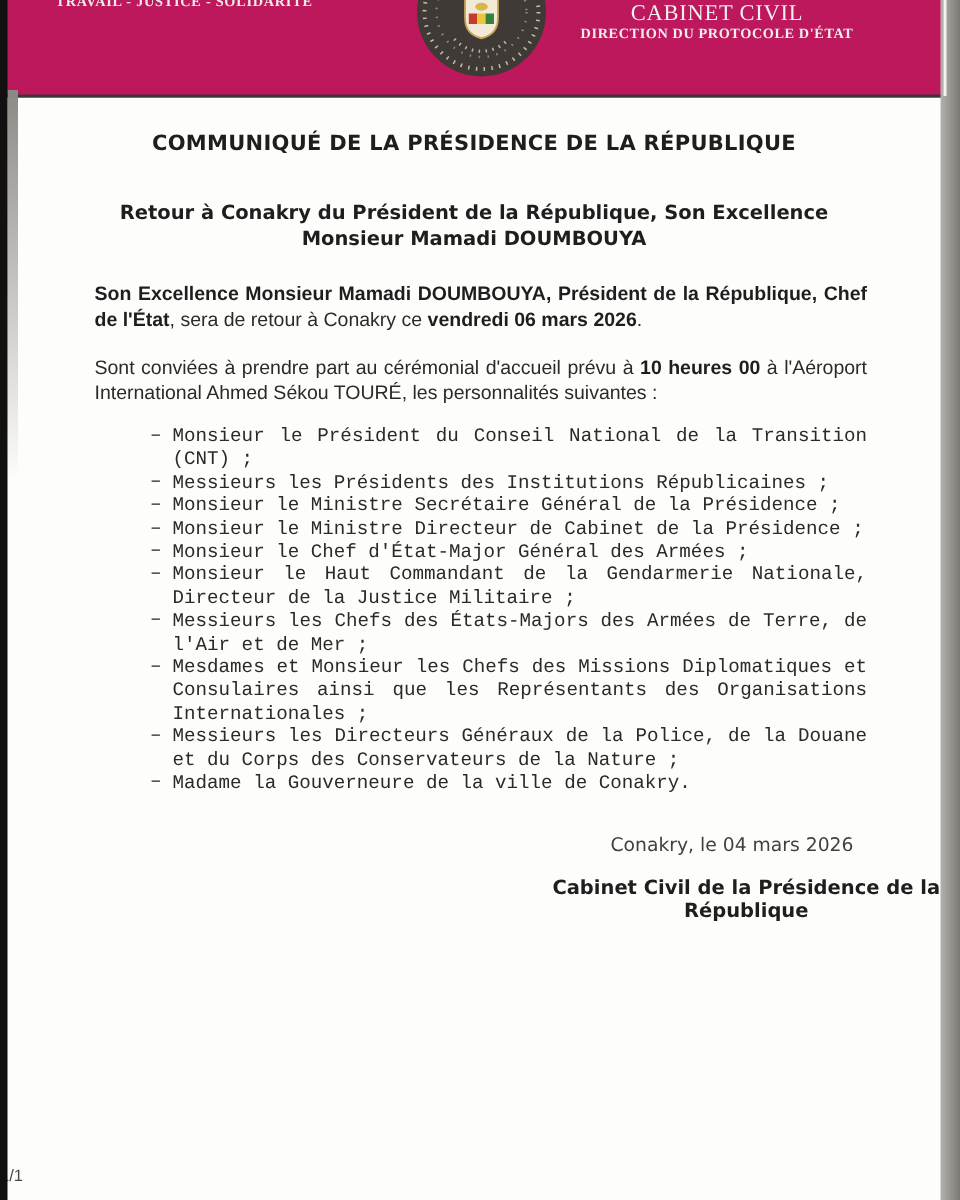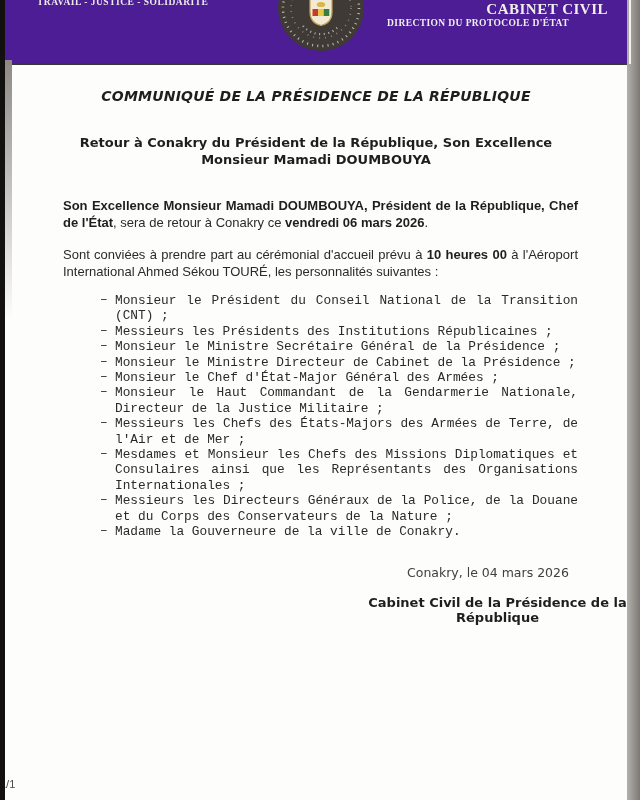--- a/index.html
+++ b/index.html
@@ -15,56 +15,56 @@
   .edge-left{position:absolute;left:0;top:0;width:5px;height:800px;background:#121110;z-index:30;}
   .edge-left-shade{position:absolute;left:5px;top:60px;width:7px;height:260px;
     background:linear-gradient(to bottom,#8d8a86,rgba(141,138,134,0));z-index:29;}
   .edge-right{position:absolute;right:0;top:0;width:13px;height:800px;
     background:linear-gradient(to right,#b4b1ad,#7c7975);z-index:30;}
   .edge-right-line{position:absolute;right:9px;top:0;width:2px;height:64px;background:#f4f2ee;z-index:31;}
 
   
   .band{
     position:absolute;left:0;top:0;width:640px;height:63px;
-    background:#4c1d95;border-bottom:2px solid #3a3632;z-index:20;
+    background:#be185d;border-bottom:2px solid #3a3632;z-index:20;
   }
   .motto{
     position:absolute;left:37px;top:-3px;
     font-family:"Liberation Serif",serif;font-weight:bold;
     font-size:9.5px;letter-spacing:.5px;color:#eceae6;white-space:nowrap;
   }
   .seal{position:absolute;left:277px;top:-36px;width:88px;height:88px;}
   .office{position:absolute;right:32px;top:1px;width:260px;text-align:center;color:#f0eeea;}
   .office-title{
-    font-family:"Liberation Serif",serif;font-weight:bold;font-size:15px;
-    letter-spacing:.5px;line-height:17px;text-align:right;
+    font-family:"Liberation Serif",serif;font-weight:normal;font-size:15px;
+    letter-spacing:.5px;line-height:17px;
   }
   .office-sub{
     font-family:"Liberation Serif",serif;font-weight:bold;font-size:9.5px;
     letter-spacing:.4px;line-height:11px;
   }
 
   
   .page{position:absolute;left:5px;top:65px;width:622px;z-index:10;color:#2e2d2b;}
   h1.title{
     margin:22px 20px 0 20px;text-align:center;
     font-family:"DejaVu Sans",sans-serif;font-weight:bold;
-    font-size:14px;letter-spacing:.2px;color:#1f1e1e;line-height:18px;font-style:italic;
+    font-size:14px;letter-spacing:.2px;color:#1f1e1e;line-height:18px;
   }
   .subtitle{
     margin:29px 30px 0 30px;text-align:center;
     font-family:"DejaVu Sans",sans-serif;font-weight:bold;
     font-size:13px;color:#1f1e1e;line-height:17px;
   }
   .bodyblock{margin-left:58px;margin-right:49px;}
   p.para{
     margin:0;text-align:justify;
     font-size:13px;line-height:16.5px;color:#2b2a28;
   }
-  p.para1{margin-top:30px;}
+  p.para1{margin-top:20px;}
   p.para2{margin-top:16px;}
   .b{font-weight:bold;color:#1f1e1e;}
 
   ul.invitees{
     margin:13px 0 0 0;padding:0;list-style:none;
     font-size:12.8px;line-height:15.4px;color:#2b2a28;font-family:Liberation Mono, monospace;
   }
   ul.invitees li{position:relative;padding-left:52px;text-align:justify;}
   ul.invitees li::before{content:"\2013";position:absolute;left:37px;top:-1px;}
 

